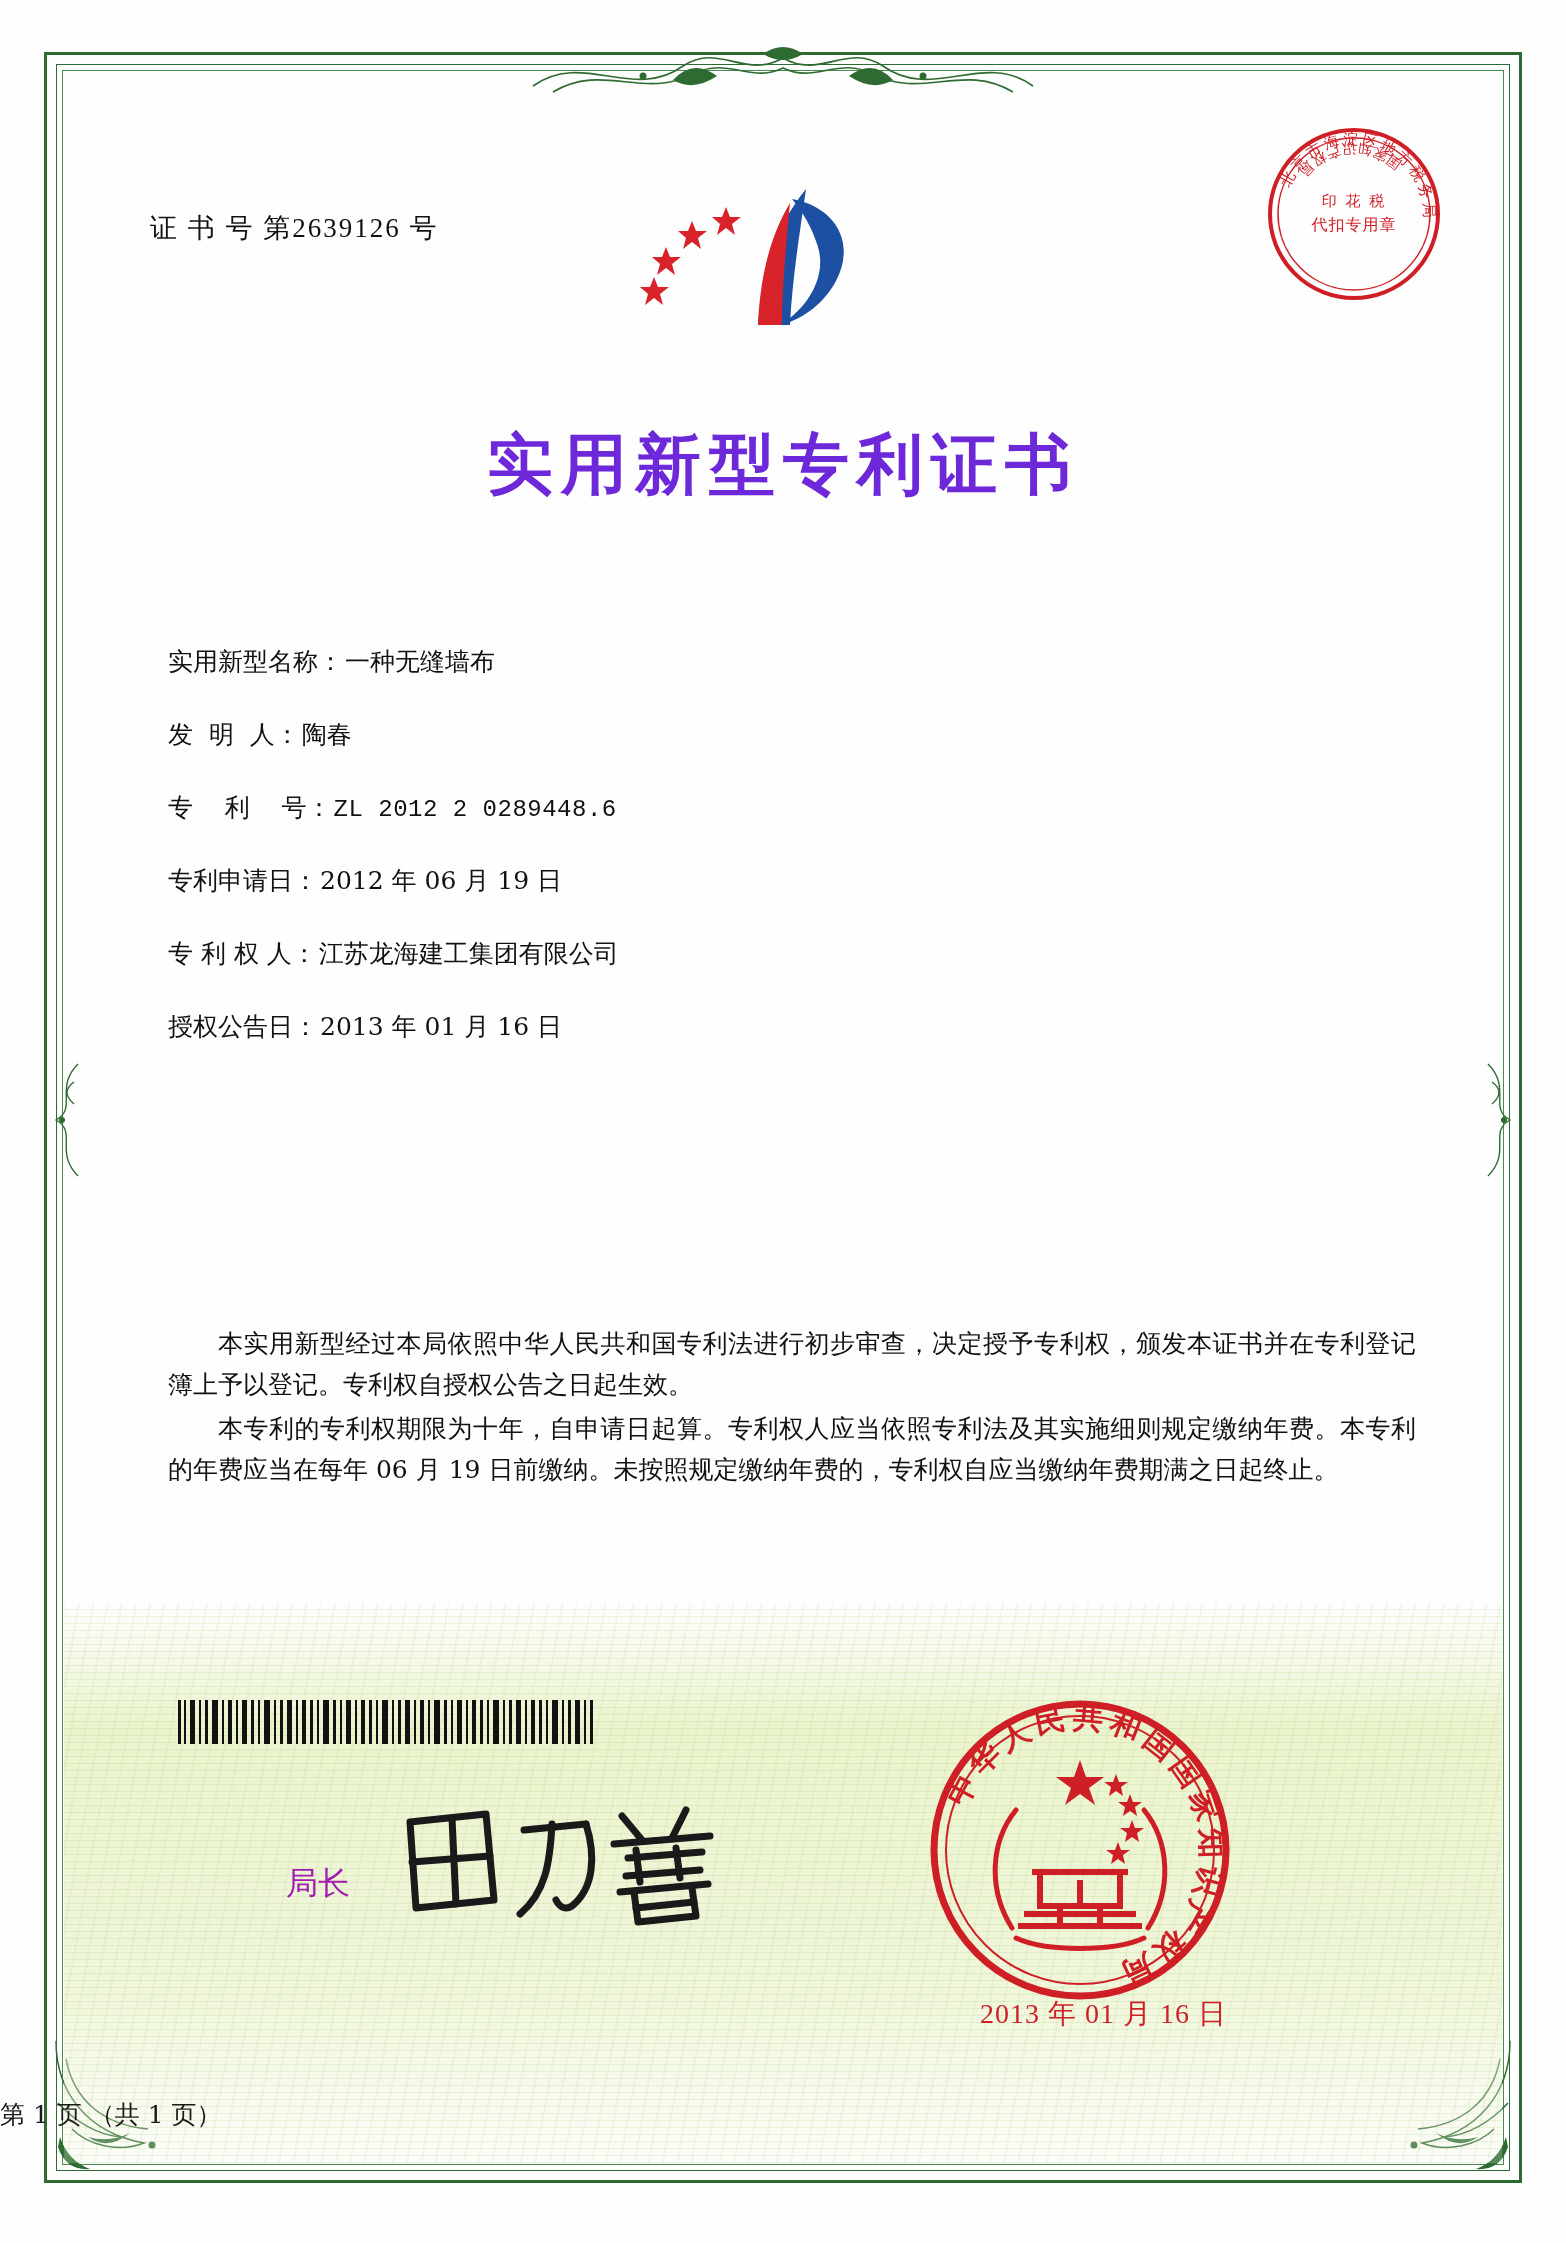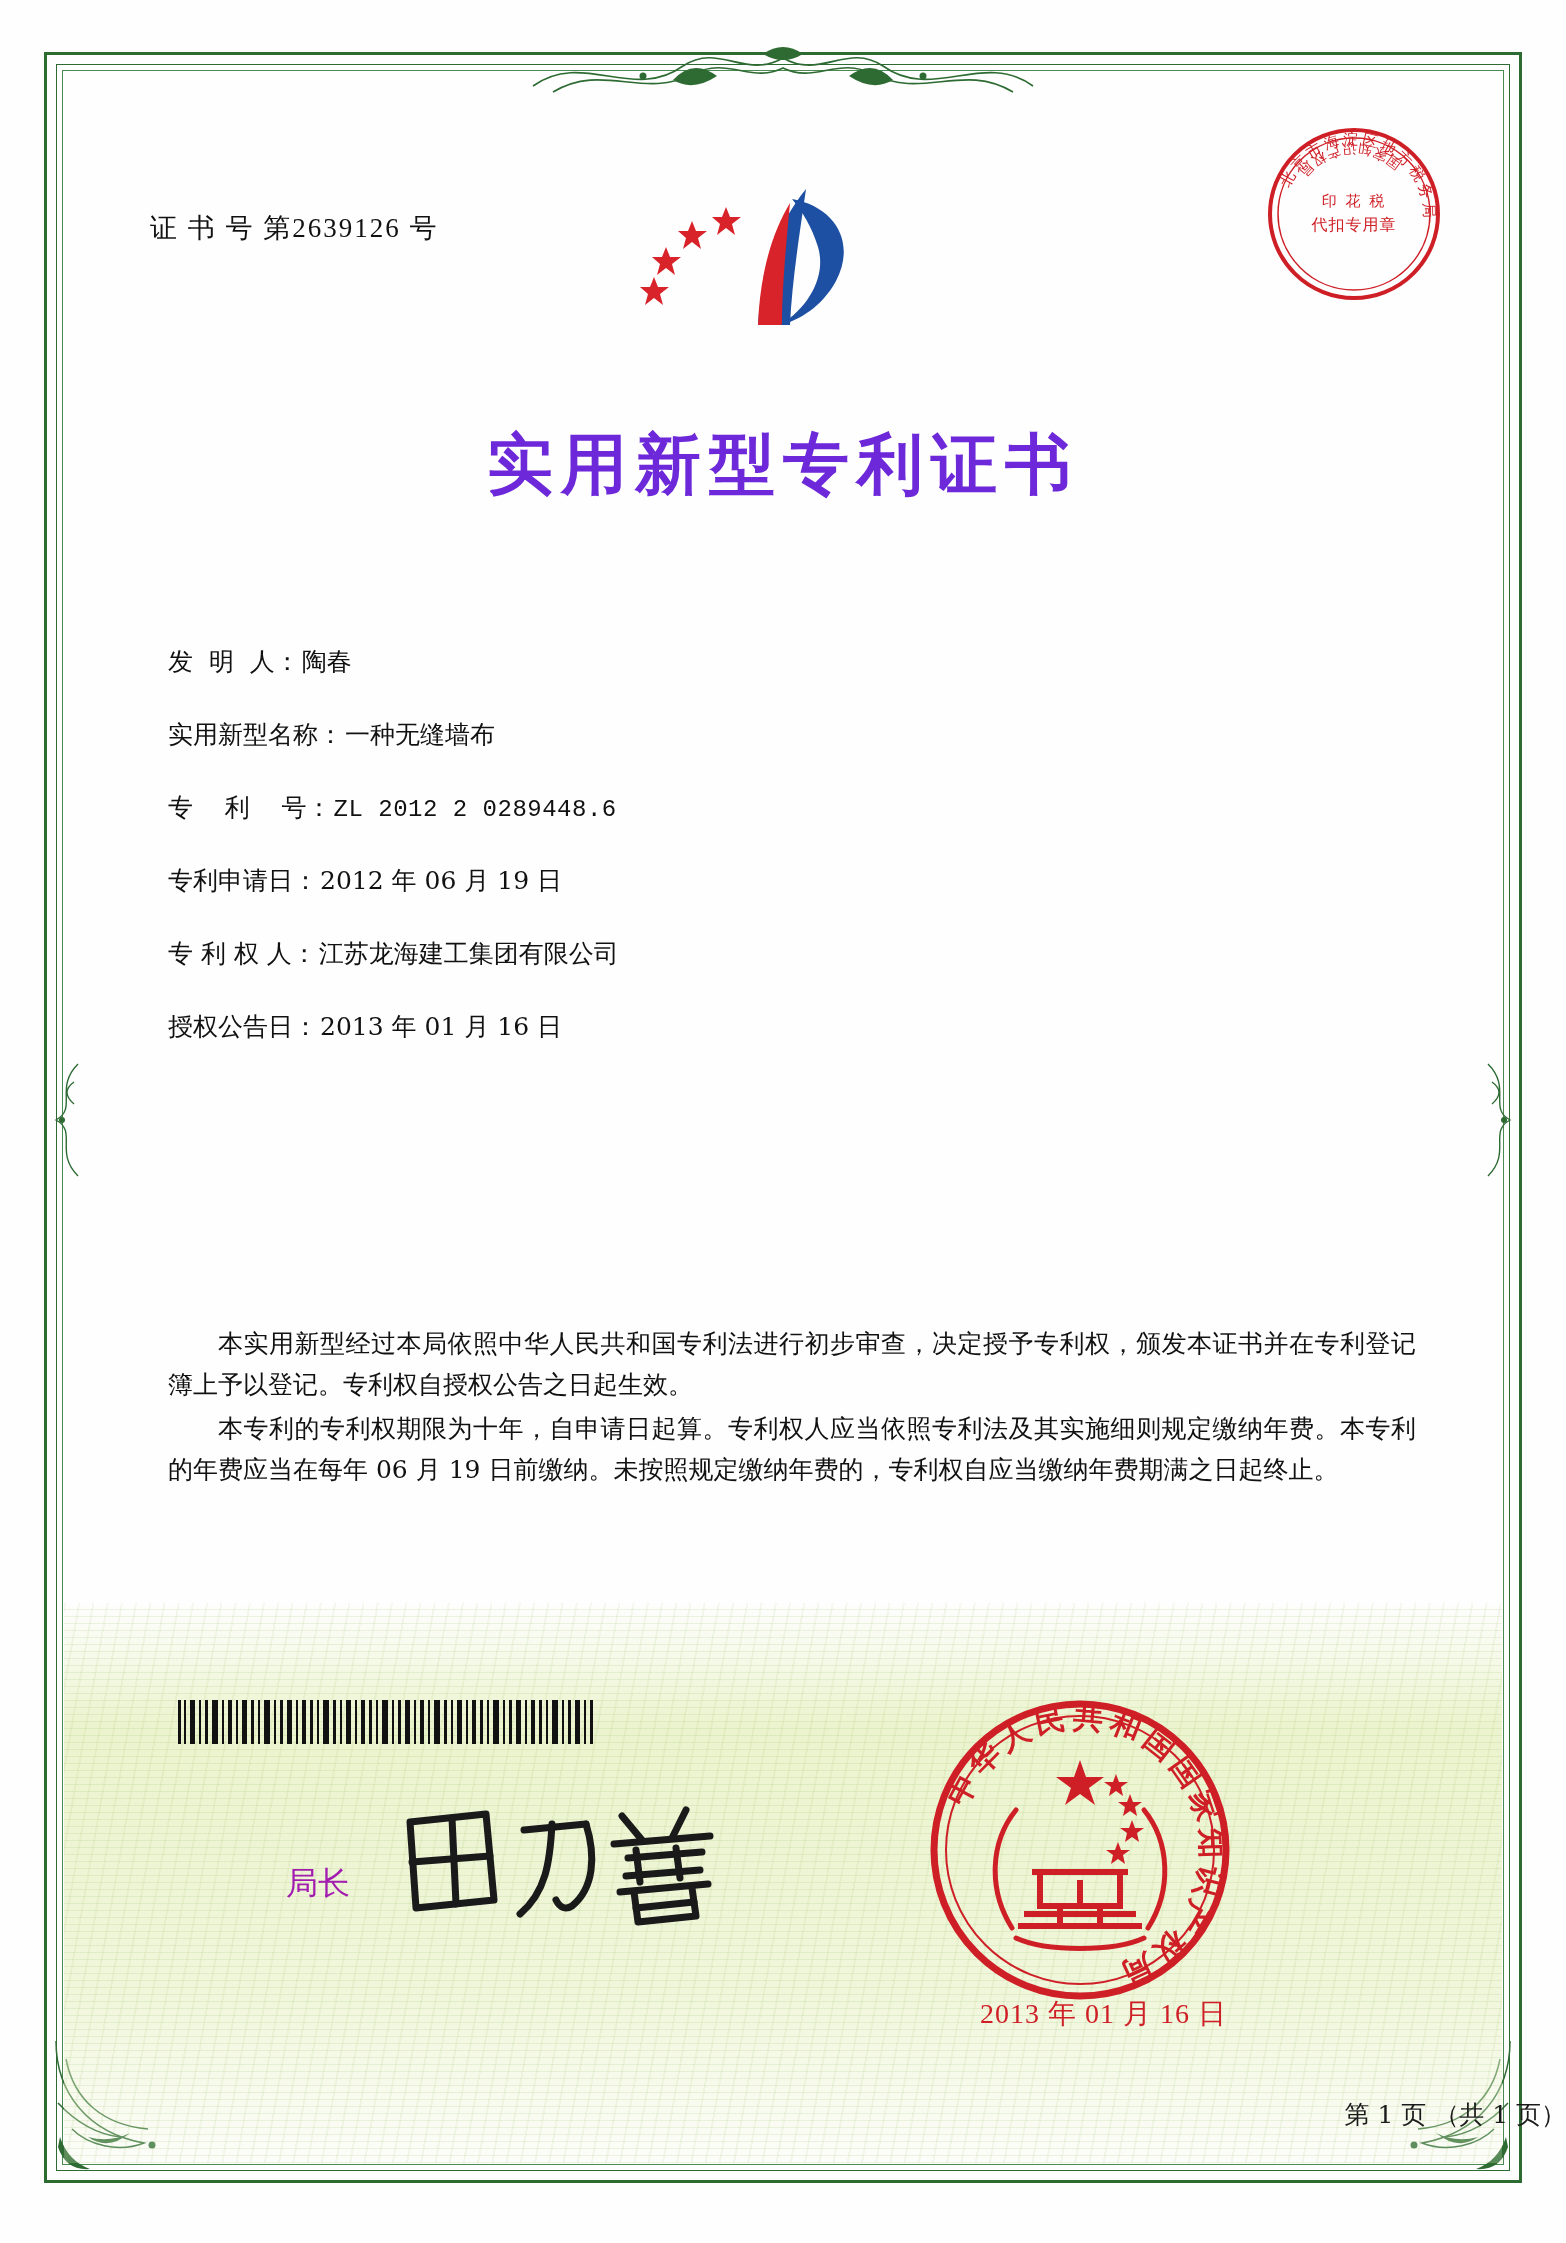--- a/index.html
+++ b/index.html
@@ -223,21 +223,21 @@
     letter-spacing: 1px;
     white-space: nowrap;
   }
 
   
   .footer {
     position: absolute;
     left: 0;
     right: 0;
     bottom: 112px;
-    text-align: right;
+    text-align: left;
     font-family: "DejaVu Serif", "Liberation Serif", serif;
     font-size: 25px;
     color: #1a1a1a;
     margin-top: 8px;
   }
 </style>
 </head>
 <body>
 
 <div id="page">
@@ -340,26 +340,26 @@
       </text>
       <text x="94" y="86" text-anchor="middle" font-family="DejaVu Serif, serif" font-size="15" fill="#cf1f26" letter-spacing="2">印 花 税</text>
       <text x="94" y="110" text-anchor="middle" font-family="DejaVu Serif, serif" font-size="16" fill="#cf1f26" letter-spacing="1">代扣专用章</text>
     </svg>
   </div>
 
   <div class="main-title">实用新型专利证书</div>
 
   <div class="fields">
     <div class="field-row">
+      <span class="field-label">实用新型名称：</span>
+      <span class="field-value">一种无缝墙布</span>
+    </div>
+    <div class="field-row">
       <span class="field-label">发  明  人：</span>
       <span class="field-value">陶春</span>
-    </div>
-    <div class="field-row">
-      <span class="field-label">实用新型名称：</span>
-      <span class="field-value">一种无缝墙布</span>
     </div>
     <div class="field-row">
       <span class="field-label">专    利    号：</span>
       <span class="field-value mono">ZL 2012 2 0289448.6</span>
     </div>
     <div class="field-row">
       <span class="field-label">专利申请日：</span>
       <span class="field-value">2012 年 06 月 19 日</span>
     </div>
     <div class="field-row">

